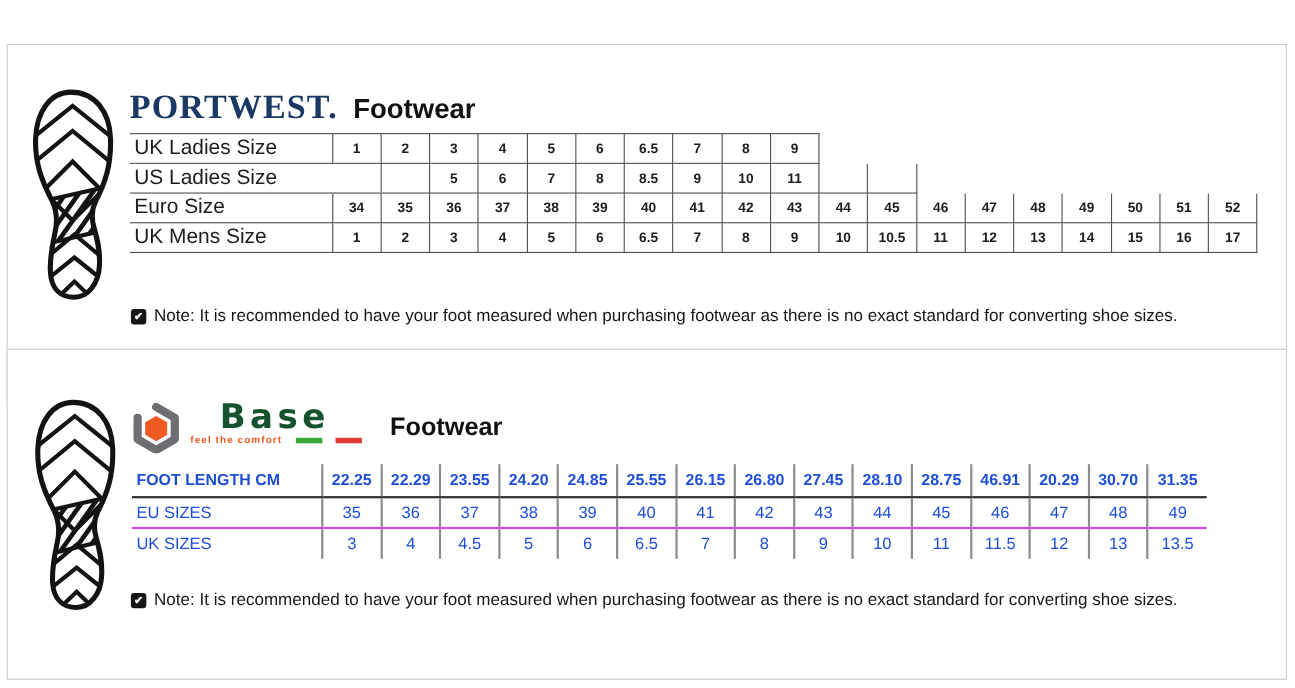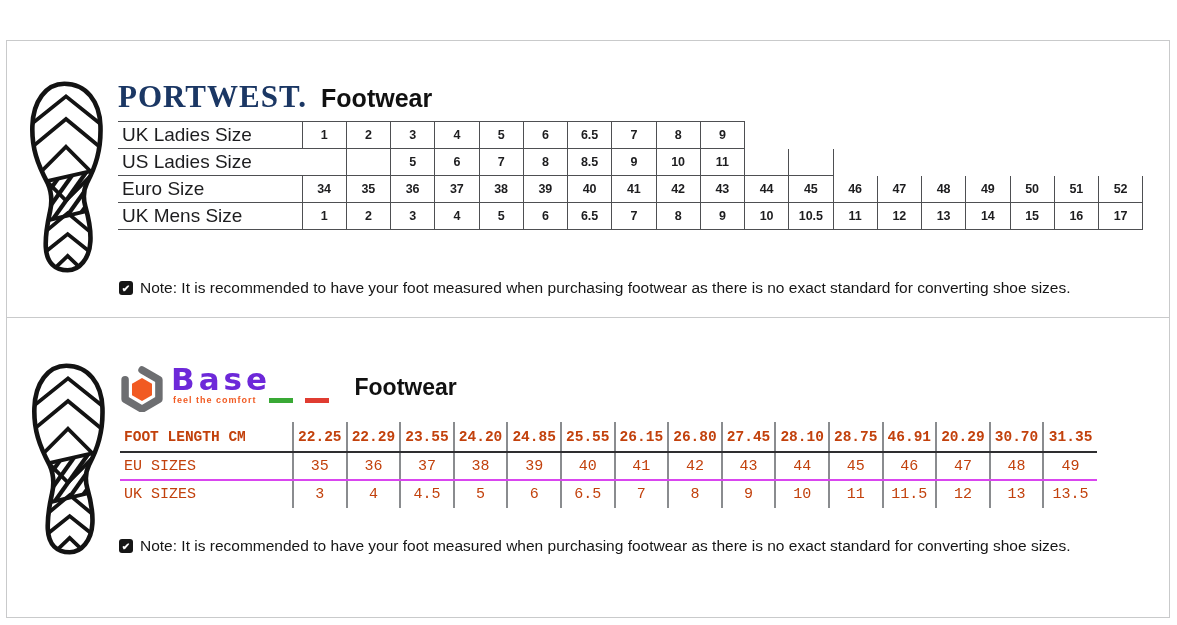--- a/index.html
+++ b/index.html
@@ -41,32 +41,32 @@
   #panel-portwest .note{top:238px;}
   #panel-base .note{top:219px;}
   .check-icon{display:inline-flex;align-items:center;justify-content:center;width:14px;height:14px;
     background:#161616;border-radius:3px;color:#fff;font-size:10px;font-weight:bold;flex:0 0 auto;}
 
   
   .logo2{position:absolute;left:112px;top:46px;display:flex;align-items:flex-start;}
   .nut-icon{flex:0 0 auto;margin-top:2px;}
   .base-block{margin-left:6px;}
   .base-brand{font-family:"DejaVu Sans", sans-serif;font-weight:bold;font-size:31px;line-height:30px;
-    letter-spacing:4px;color:#6d28d9;}
+    letter-spacing:4px;color:#14532d;text-align:center;}
   .tagline-row{display:flex;align-items:center;gap:12px;margin-top:1px;margin-left:2px;}
   .base-tagline{font-size:9px;font-weight:bold;letter-spacing:1px;color:#f15a22;}
   .dash{display:inline-block;width:24px;height:5px;}
   .dash.green{background:#39a935;}
   .dash.red{background:#e03c31;}
   .fw2{font-weight:bold;font-size:23px;color:#111;margin-left:26px;margin-top:10px;}
 
   
   .bt{position:absolute;left:113px;top:104px;border-collapse:collapse;table-layout:fixed;}
-  .bt td{height:28px;padding:0;text-align:center;font-size:15px;color:#c2410c;
-    border-left:2px solid var(--bln);overflow:hidden;white-space:nowrap;font-family:Liberation Mono, monospace;}
+  .bt td{height:28px;padding:0;text-align:center;font-size:15px;color:#1d4ed8;
+    border-left:2px solid var(--bln);overflow:hidden;white-space:nowrap;}
   .bt tr:first-child td{height:30px;}
   .bt td.blab{border-left:none;text-align:left;padding-left:4px;}
   .bt td.hdr{font-weight:bold;font-size:14.5px;}
   .bt tr:first-child td{border-bottom:2px solid #2e2e30;}
   .bt tr:nth-child(2) td{border-bottom:2px solid #d946ef;}
 </style>
 </head>
 <body>
 
 <svg width="0" height="0" style="position:absolute">

